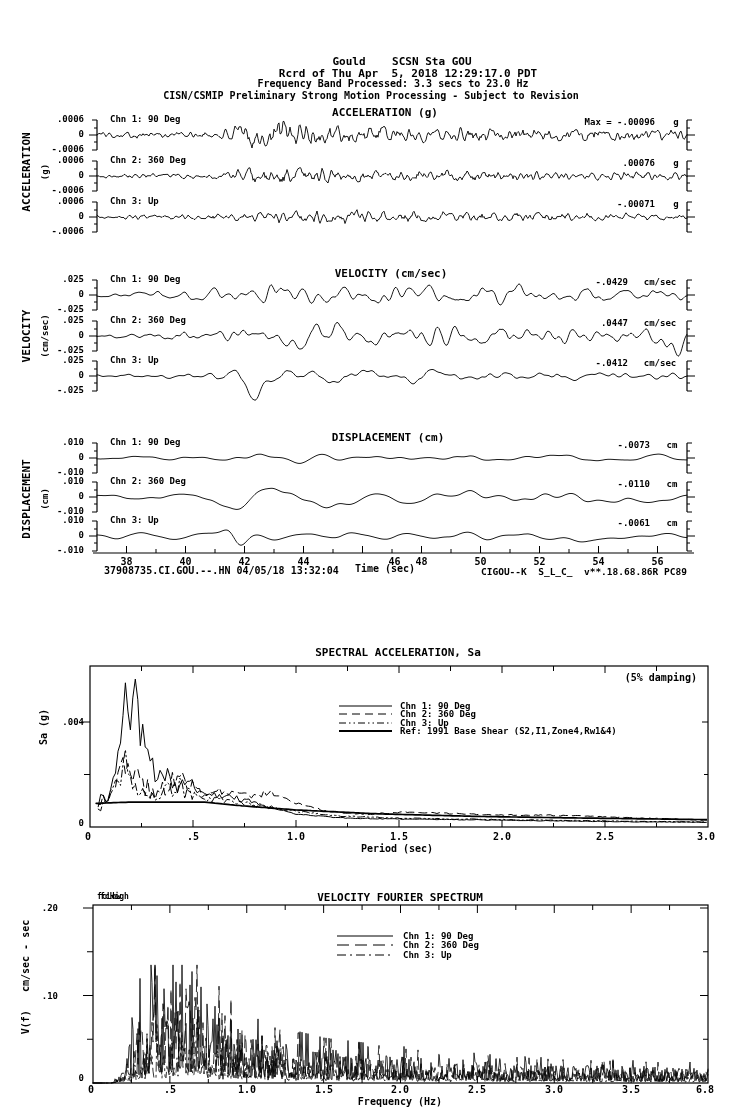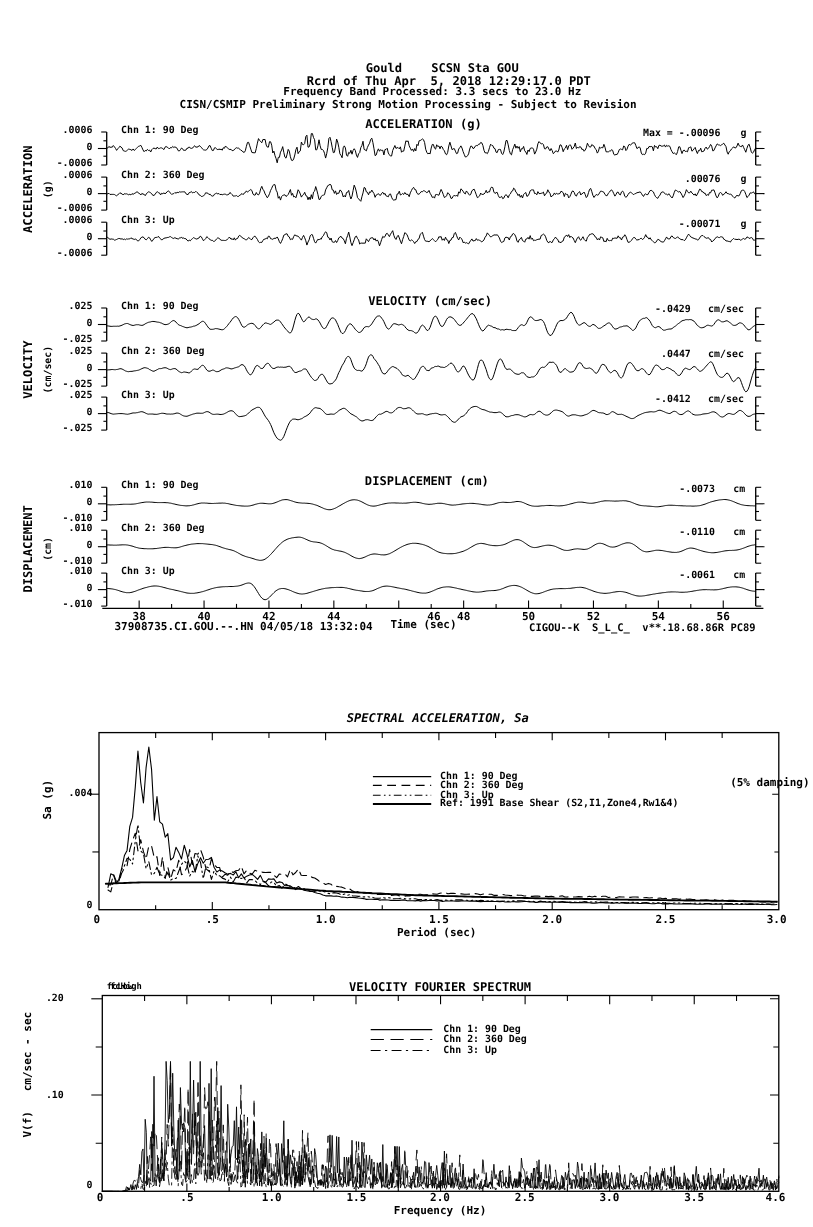--- a/index.html
+++ b/index.html
@@ -255,22 +255,22 @@
     <div class="lbl s9 rot" style="left:45px;top:172px;">(g)</div>
     <div class="lbl s11 rot" style="left:26px;top:336px;">VELOCITY</div>
     <div class="lbl s9 rot" style="left:45px;top:336px;">(cm/sec)</div>
     <div class="lbl s11 rot" style="left:26px;top:499px;">DISPLACEMENT</div>
     <div class="lbl s9 rot" style="left:45px;top:499px;">(cm)</div>
 
     <div class="lbl s10 c" style="left:385px;top:564px;">Time (sec)</div>
     <div class="lbl s10" style="left:104px;top:566px;">37908735.CI.GOU.--.HN 04/05/18 13:32:04</div>
     <div class="lbl s95" style="left:481px;top:567px;">CIGOU--K  S_L_C_  v**.18.68.86R PC89</div>
 
-    <div class="lbl s11 c" style="left:398px;top:647px;font-style:italic;">SPECTRAL ACCELERATION, Sa</div>
-    <div class="lbl s10 r" style="left:697px;top:708px;margin-left:39px;">(5% damping)</div>
+    <div class="lbl s11 c" style="left:398px;top:647px;">SPECTRAL ACCELERATION, Sa</div>
+    <div class="lbl s10 r" style="left:697px;top:673px;">(5% damping)</div>
     <div class="lbl s10 rot" style="left:44px;top:727px;">Sa (g)</div>
     <div class="lbl s9 r" style="left:84px;top:718px;">.004</div>
     <div class="lbl s9 r" style="left:84px;top:819px;">0</div>
     <div class="lbl s10 c" style="left:397px;top:844px;">Period (sec)</div>
     <div class="lbl s9" style="left:400px;top:702px;">Chn 1: 90 Deg</div>
     <div class="lbl s9" style="left:400px;top:710px;">Chn 2: 360 Deg</div>
     <div class="lbl s9" style="left:400px;top:719px;">Chn 3: Up</div>
     <div class="lbl s9" style="left:400px;top:727px;">Ref: 1991 Base Shear (S2,I1,Zone4,Rw1&amp;4)</div>
 
     <div class="lbl s11 c" style="left:400px;top:892px;">VELOCITY FOURIER SPECTRUM</div>
@@ -356,15 +356,15 @@
       <div class="lbl s10 c" style="left: 605px; top: 831.5px;">2.5</div>
       <div class="lbl s10 c" style="left: 706px; top: 831.5px;">3.0</div>
       <div class="lbl s10 c" style="left: 91px; top: 1084.5px;">0</div>
       <div class="lbl s10 c" style="left: 170px; top: 1084.5px;">.5</div>
       <div class="lbl s10 c" style="left: 247px; top: 1084.5px;">1.0</div>
       <div class="lbl s10 c" style="left: 324px; top: 1084.5px;">1.5</div>
       <div class="lbl s10 c" style="left: 400px; top: 1084.5px;">2.0</div>
       <div class="lbl s10 c" style="left: 477px; top: 1084.5px;">2.5</div>
       <div class="lbl s10 c" style="left: 554px; top: 1084.5px;">3.0</div>
       <div class="lbl s10 c" style="left: 631px; top: 1084.5px;">3.5</div>
-      <div class="lbl s10 c" style="left: 705px; top: 1084.5px;">4.6</div>
+      <div class="lbl s10 c" style="left: 705px; top: 1084.5px;">6.8</div>
     </div>
 </div>
 
 </body></html>

